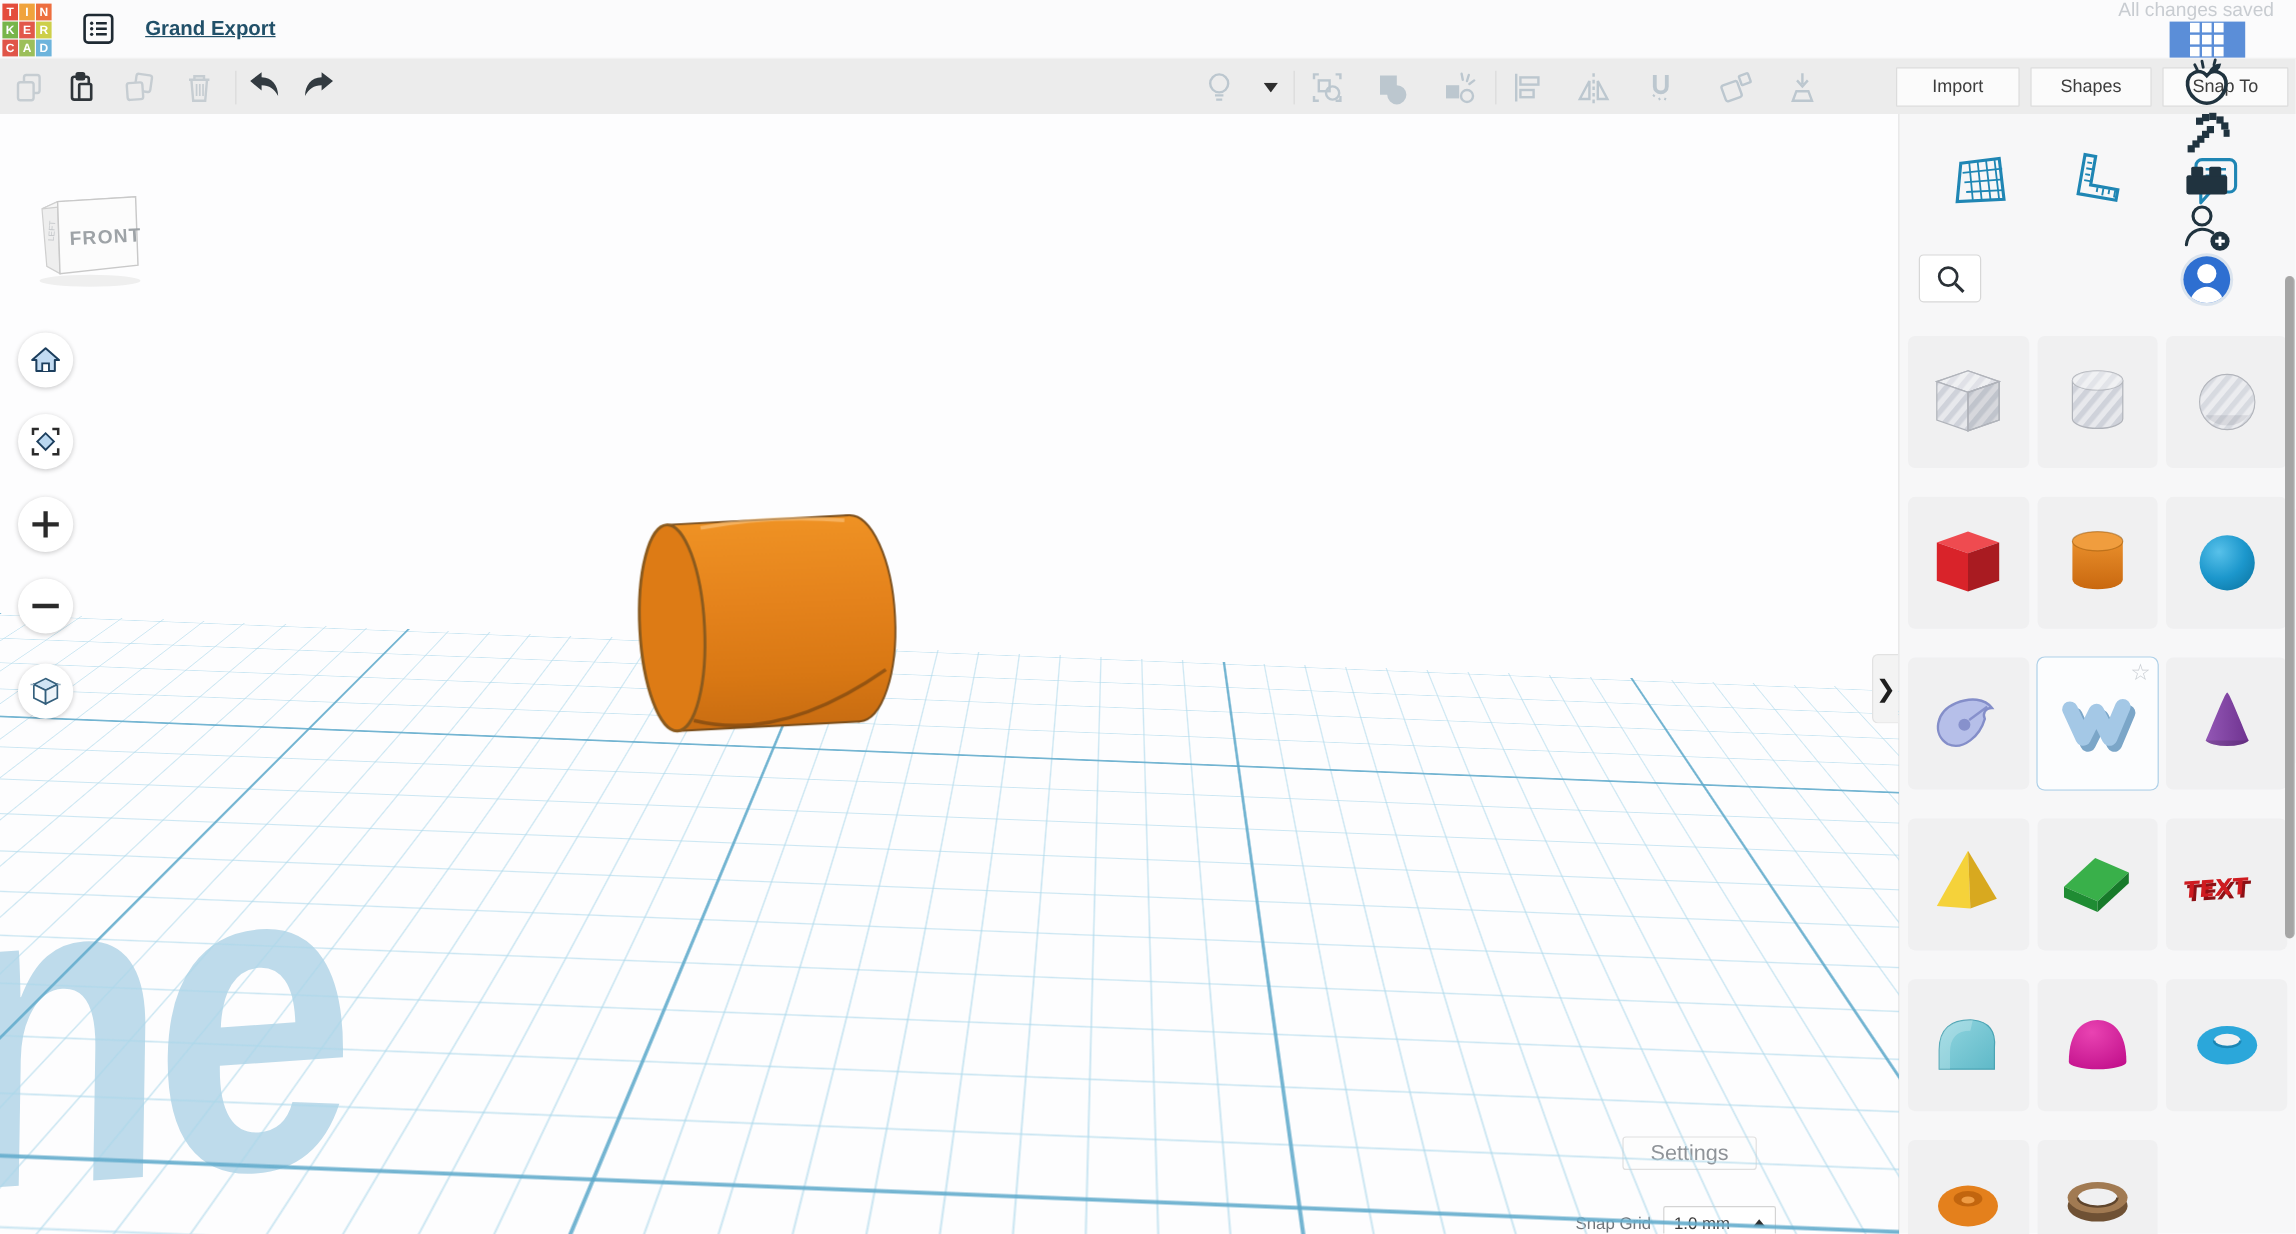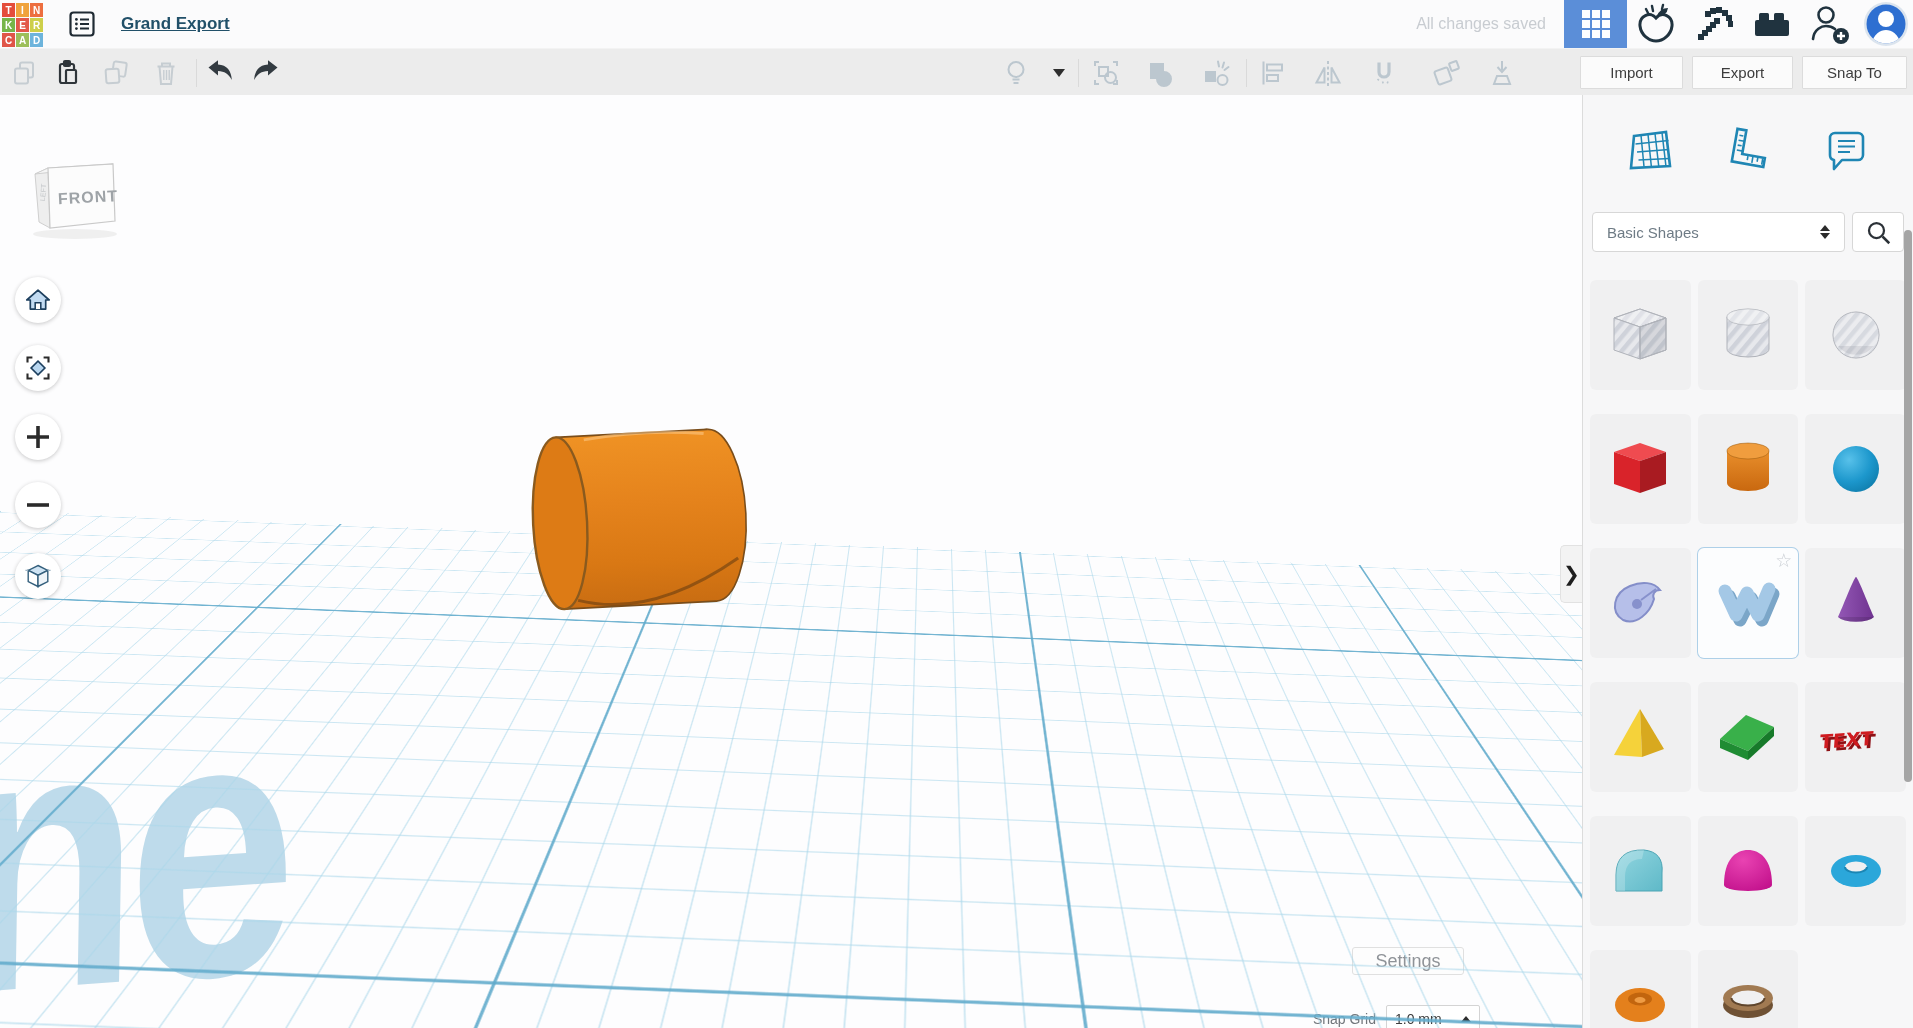--- a/index.html
+++ b/index.html
@@ -9,21 +9,21 @@
   
   .header { position:absolute; left:0; top:0; width:1913px; height:48px;
     background:#fbfbfc; display:flex; align-items:center; z-index:20; }
   .logo { width:41px; height:44px; margin:2px 0 0 2px; display:grid;
     grid-template-columns:repeat(3,1fr); grid-template-rows:repeat(3,1fr); gap:1px; }
   .logo span { display:flex; align-items:center; justify-content:center;
     color:#fff; font-size:10px; font-weight:bold; }
   .menu-btn { margin-left:24px; width:30px; height:30px; display:flex; align-items:center; justify-content:center; cursor:pointer; }
   .design-title { margin-left:24px; font-size:17px; font-weight:bold; color:#215069;
     text-decoration:underline; cursor:pointer; }
-  .header-right { margin-left:auto; display:flex; align-items:center; height:48px; }
+  .header-right { margin-left:auto; display:flex; align-items:center; height:48px;flex-direction:column; }
   .save-status { color:#c8ccd1; font-size:16px; margin-right:18px; }
   .apps-btn { width:63px; height:48px; background:#5b8ed8; display:flex; align-items:center; justify-content:center; cursor:pointer; }
   .hdr-icon { width:58px; height:48px; display:flex; align-items:center; justify-content:center; cursor:pointer; }
   .avatar-btn { width:54px; height:48px; display:flex; align-items:center; justify-content:center; cursor:pointer; }
 
   
   .toolbar { position:absolute; left:0; top:48px; width:1913px; height:47px;
     background:#ececec; border-top:1px solid #f3f3f3; z-index:19; }
   .tb { position:absolute; top:6px; width:36px; height:36px; display:flex;
     align-items:center; justify-content:center; cursor:pointer; }
@@ -344,21 +344,21 @@
       </svg>
   </div>
   <div class="tb" style="left:1484px">
     <svg width="30" height="30" viewBox="0 0 30 30" stroke="#bcc7cf" fill="none" stroke-width="2">
         <path d="M15 3v9M10.5 9L15 14l4.5-5"></path>
         <path d="M7 26h16l-3-8H10z"></path>
       </svg>
   </div>
 
   <div class="tb-btn" style="left:1580px;width:103px">Import</div>
-  <div class="tb-btn" style="left:1692px;width:101px">Export</div>
+  <div class="tb-btn" style="left:1692px;width:101px">Shapes</div>
   <div class="tb-btn" style="left:1802px;width:105px">Snap To</div>
 </div>
 
 <div class="main">
   <div class="canvas">
     <div class="watermark">ne</div>
     <div class="plane-wrap">
         <div class="plane"></div>
       </div>
 
@@ -448,27 +448,20 @@
       </div>
       <div class="panel-tool">
         <svg width="48" height="48" viewBox="0 0 48 48" stroke="#1f86b4" fill="none">
             <path d="M13 7h23a5 5 0 0 1 5 5v17a5 5 0 0 1-5 5H20l-8 9v-9a5 5 0 0 1-4-5V12a5 5 0 0 1 5-5z" stroke-width="2.6" stroke-linejoin="round"></path>
             <path d="M16 15h17M16 20.5h17M16 26h12" stroke-width="2"></path>
           </svg>
       </div>
     </div>
 
     <div class="select-row">
-      <div class="shape-select">
-        <span>Basic Shapes</span>
-        <span class="updown">
-            <i class="up"></i>
-            <i class="dn"></i>
-          </span>
-      </div>
       <div class="search-btn">
         <svg width="30" height="30" viewBox="0 0 40 40">
             <circle cx="18" cy="18" r="10" fill="none" stroke="#2b3137" stroke-width="3"></circle>
             <path d="M26 26l9 9" stroke="#2b3137" stroke-width="3.4"></path>
           </svg>
       </div>
     </div>
 
     <div class="shape-grid">
       <div class="tile">

